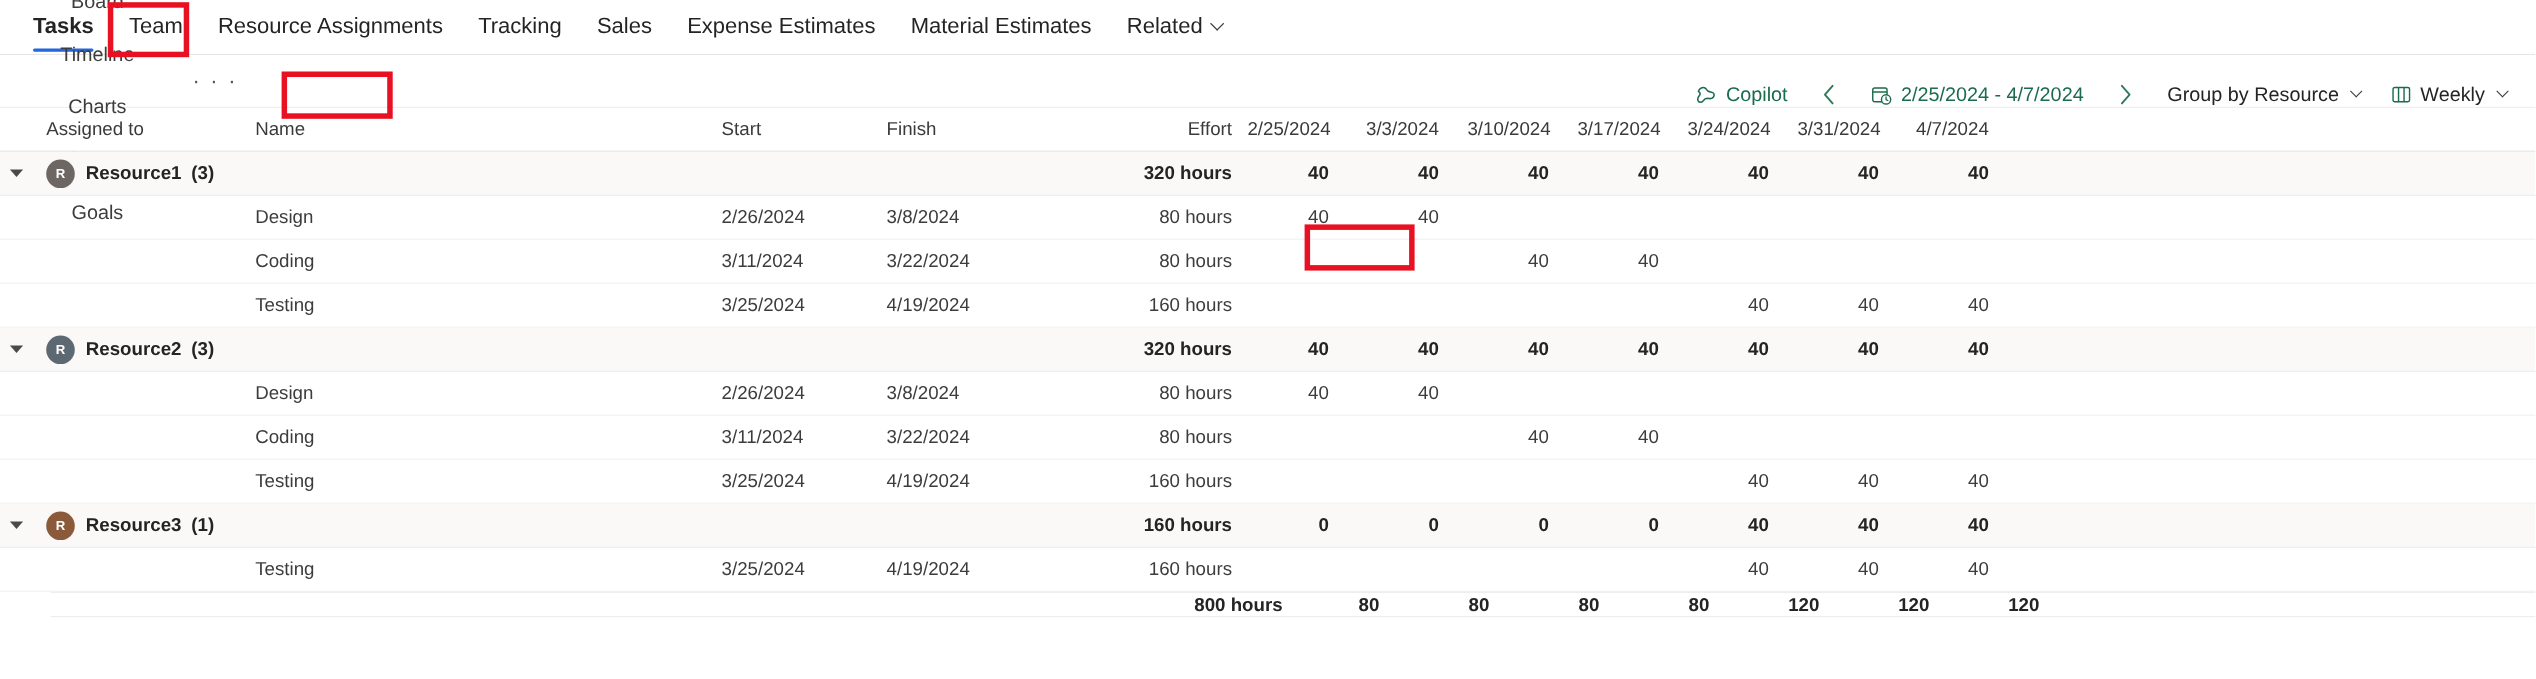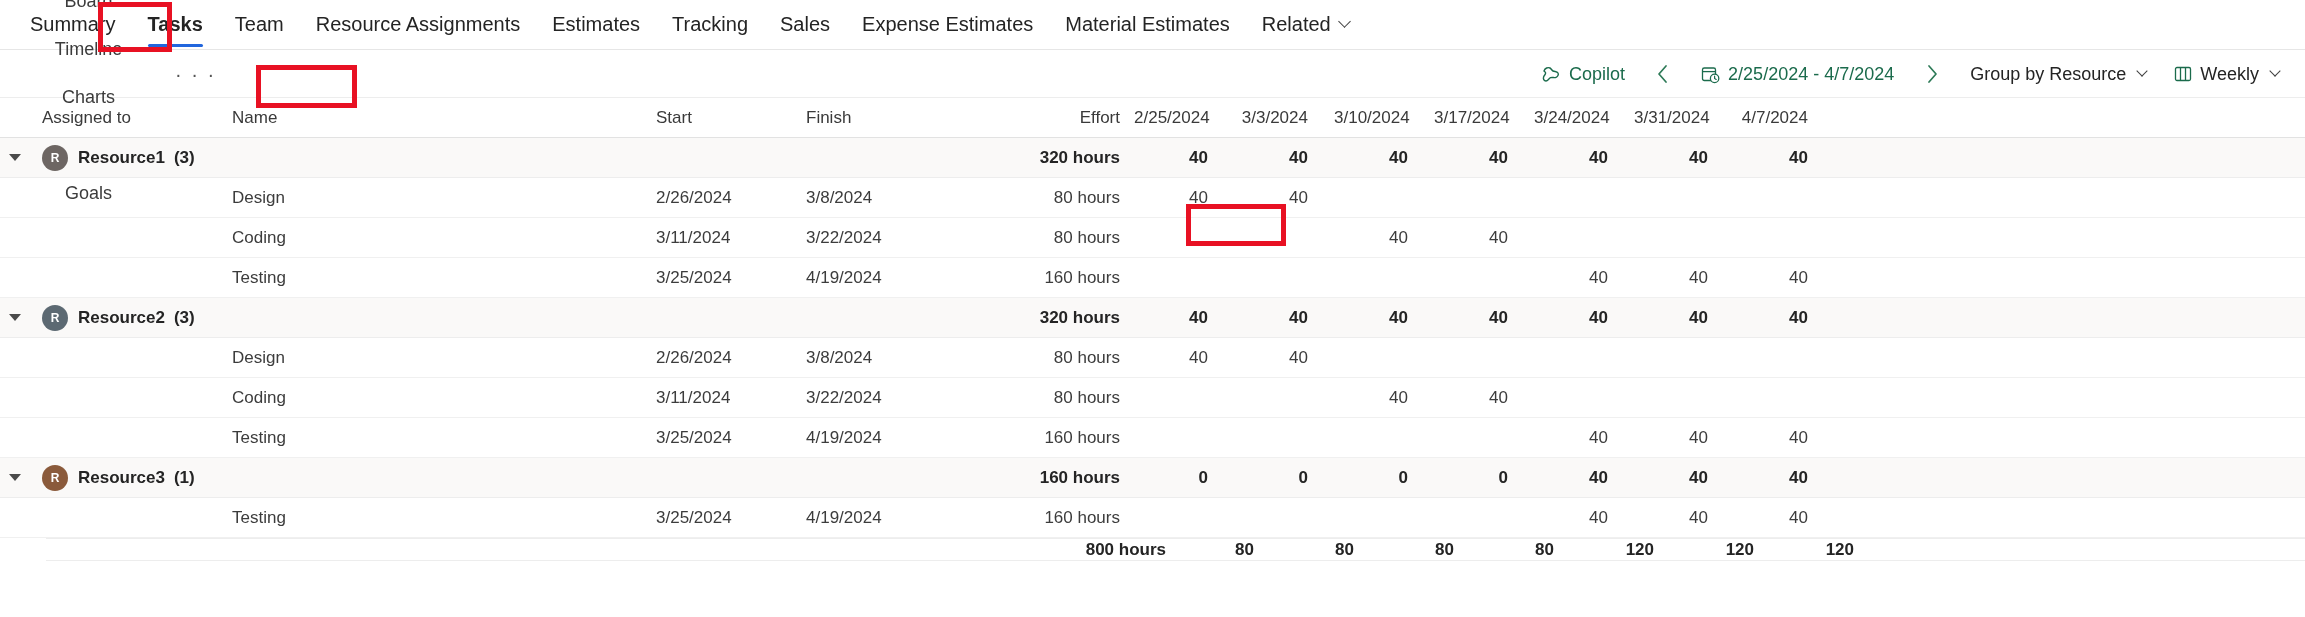--- a/index.html
+++ b/index.html
@@ -87,21 +87,21 @@
     letter-spacing: 2px;
     color: #555;
     cursor: pointer;
     line-height: 1;
   }
 
   
   .toolbar-right {
     position: absolute;
     right: 14px;
-    top: 0;
+    top: 12px;
     height: 48px;
     display: flex;
     align-items: center;
     gap: 4px;
   }
   .tb-item {
     display: flex;
     align-items: center;
     gap: 8px;
     padding: 6px 12px;
@@ -195,35 +195,29 @@
     position: absolute;
     border: 5px solid #e81123;
     pointer-events: none;
     z-index: 50;
   }
 </style>
 </head>
 <body>
 
 <div class="top-nav" id="topnav">
-    <div class="top-nav-item">
-      <span>Summary</span>
-    </div>
     <div class="top-nav-item selected">
       <span>Tasks</span>
       <div class="underline"></div>
     </div>
     <div class="top-nav-item">
       <span>Team</span>
     </div>
     <div class="top-nav-item">
       <span>Resource Assignments</span>
-    </div>
-    <div class="top-nav-item">
-      <span>Estimates</span>
     </div>
     <div class="top-nav-item">
       <span>Tracking</span>
     </div>
     <div class="top-nav-item">
       <span>Sales</span>
     </div>
     <div class="top-nav-item">
       <span>Expense Estimates</span>
     </div>

